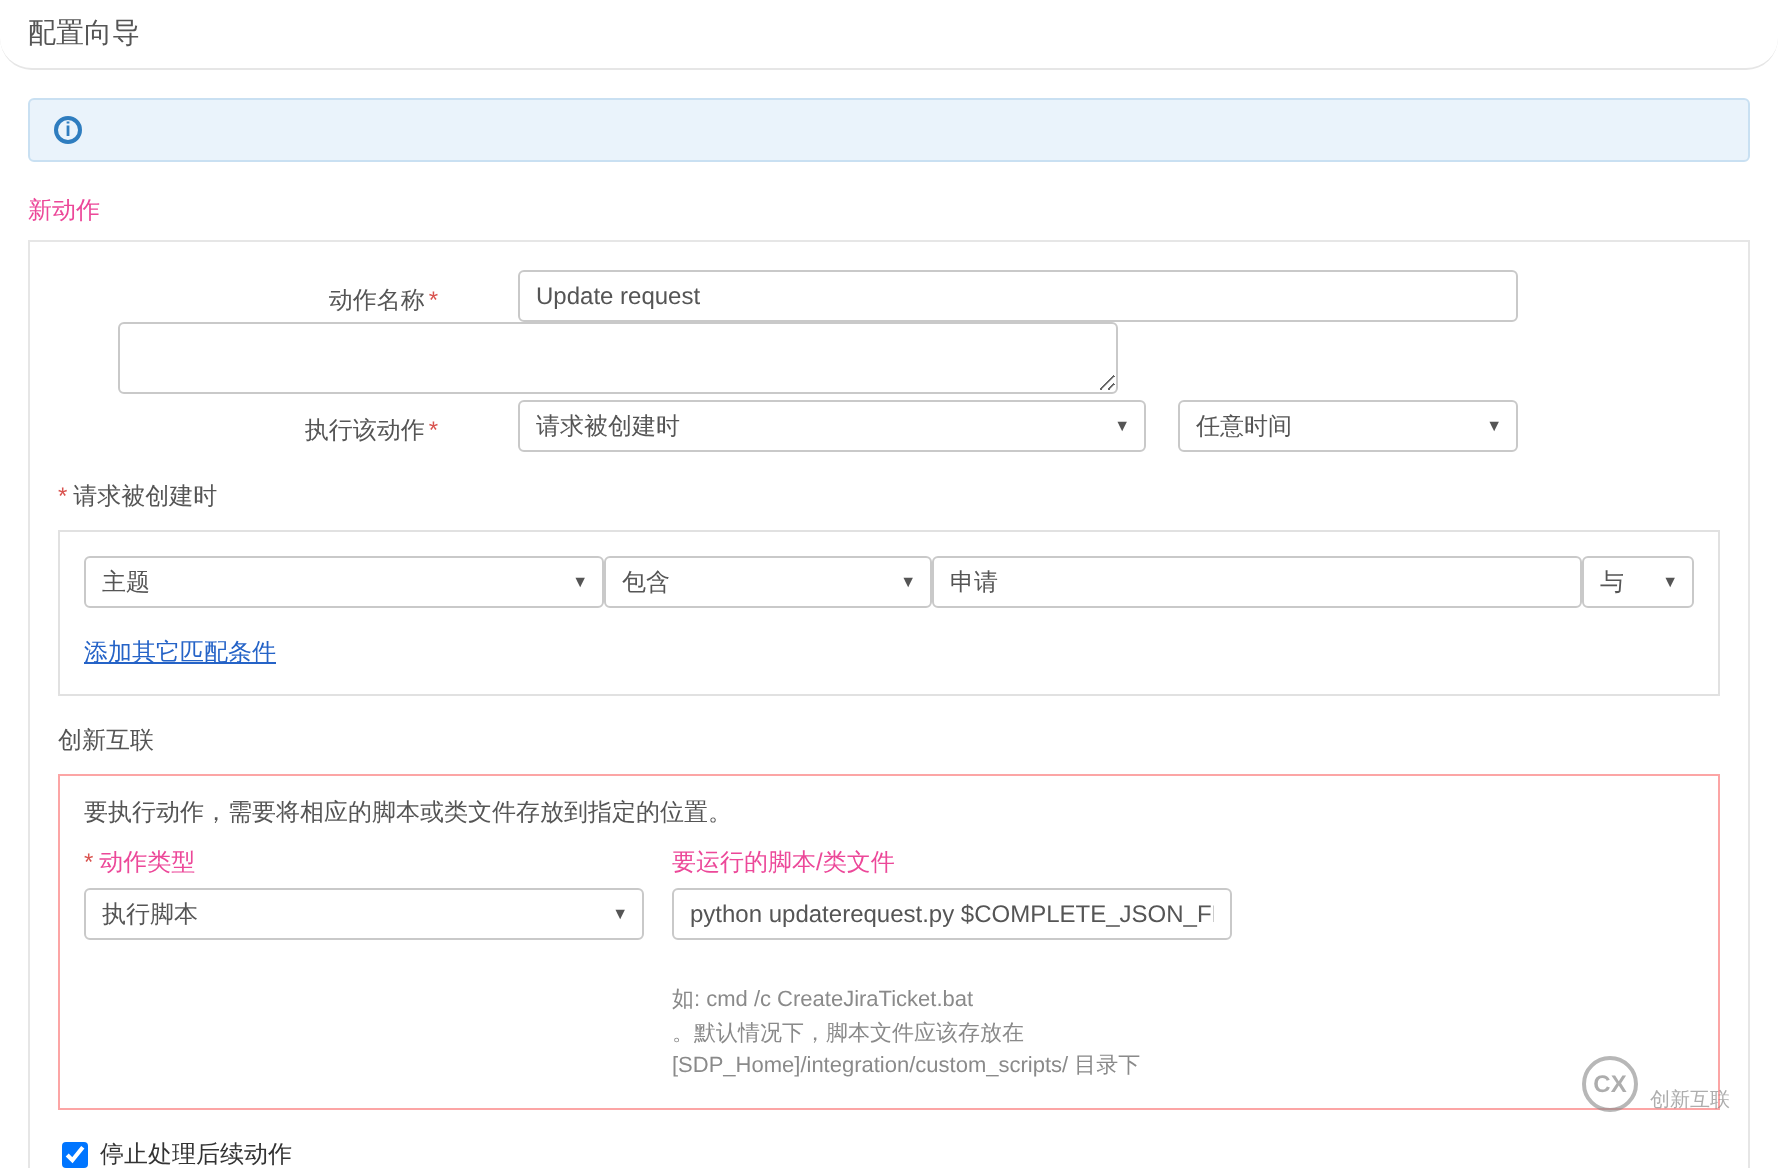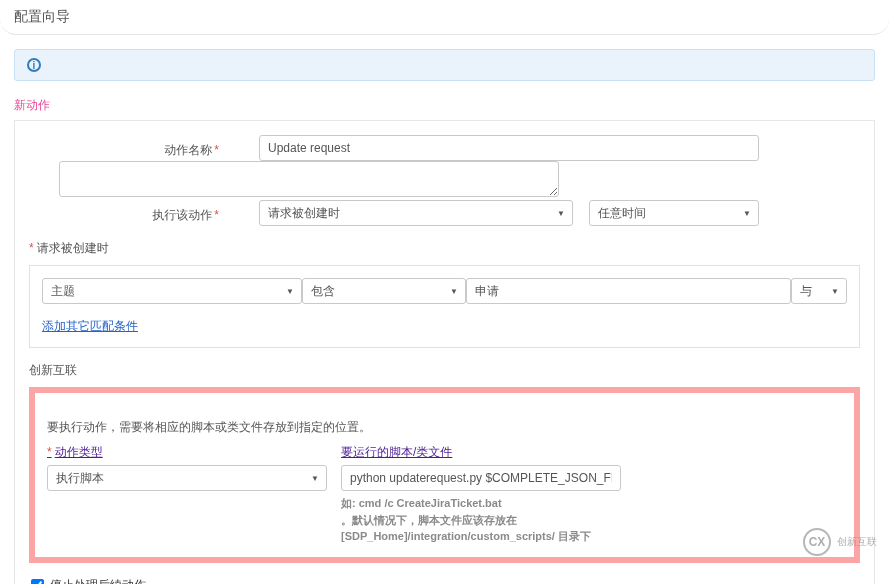--- a/index.html
+++ b/index.html
@@ -24,31 +24,31 @@
     .required-left::before { content: "*"; color: #d9534f; margin-right: 3px; }
     .subsection-title { color: #555; margin: 14px 0 8px 0; }
     .criteria-box { border: 1px solid #e1e1e1; padding: 12px; margin-bottom: 10px; }
     .criteria-row { display: flex; align-items: center; }
     .criteria-row .select-wrap { flex: 0 0 auto; }
     .criteria-field { width: 260px; }
     .criteria-op { width: 164px; }
     .criteria-val { flex: 1; min-width: 220px; }
     .criteria-logic { width: 56px; }
     .link { color: #2563c7; text-decoration: underline; cursor: pointer; margin-top: 14px; display: inline-block; }
-    .exec-action-panel { border: 6px solid #fca5a5; padding: 26px 12px 12px 12px; }
+    .exec-action-panel { border: 1px solid #fca5a5; padding: 10px 12px 12px 12px; }
     .exec-desc { color: #555; margin-bottom: 8px; }
     .exec-cols { display: flex; gap: 14px; }
     .exec-col { display: flex; flex-direction: column; }
     .exec-col-left { flex: 0 0 280px; }
     .exec-col-right { flex: 0 0 280px; }
-    .col-label { color: #4c1d95; margin-bottom: 4px; text-decoration: underline; }
-    .hint { color: #8a8a8a; margin-top: 4px; font-size: 11px; line-height: 1.5; font-weight: bold; }
+    .col-label { color: #ec4899; margin-bottom: 4px; }
+    .hint { color: #8a8a8a; margin-top: 22px; font-size: 11px; line-height: 1.5; }
     .checkbox-row { display: flex; align-items: center; gap: 6px; margin-top: 14px; padding-left: 2px; }
     .checkbox-row input[type="checkbox"] { width: 13px; height: 13px; }
-    .watermark { position: fixed; right: 12px; bottom: 28px; display: flex; align-items: center; gap: 6px; opacity: 0.6; }
+    .watermark { position: fixed; right: 24px; bottom: 28px; display: flex; align-items: flex-end; gap: 6px; opacity: 0.6; }
     .wm-circle { width: 28px; height: 28px; border: 2px solid #888; border-radius: 50%; display: flex; align-items: center; justify-content: center; color: #777; font-weight: bold; font-size: 12px; }
     .wm-text { display: flex; flex-direction: column; line-height: 1; color: #777; font-size: 10px; }
   </style>
 </head>
 <body>
 
 <div class="page">
   <div class="page-header">配置向导</div>
 
   <div class="content">

